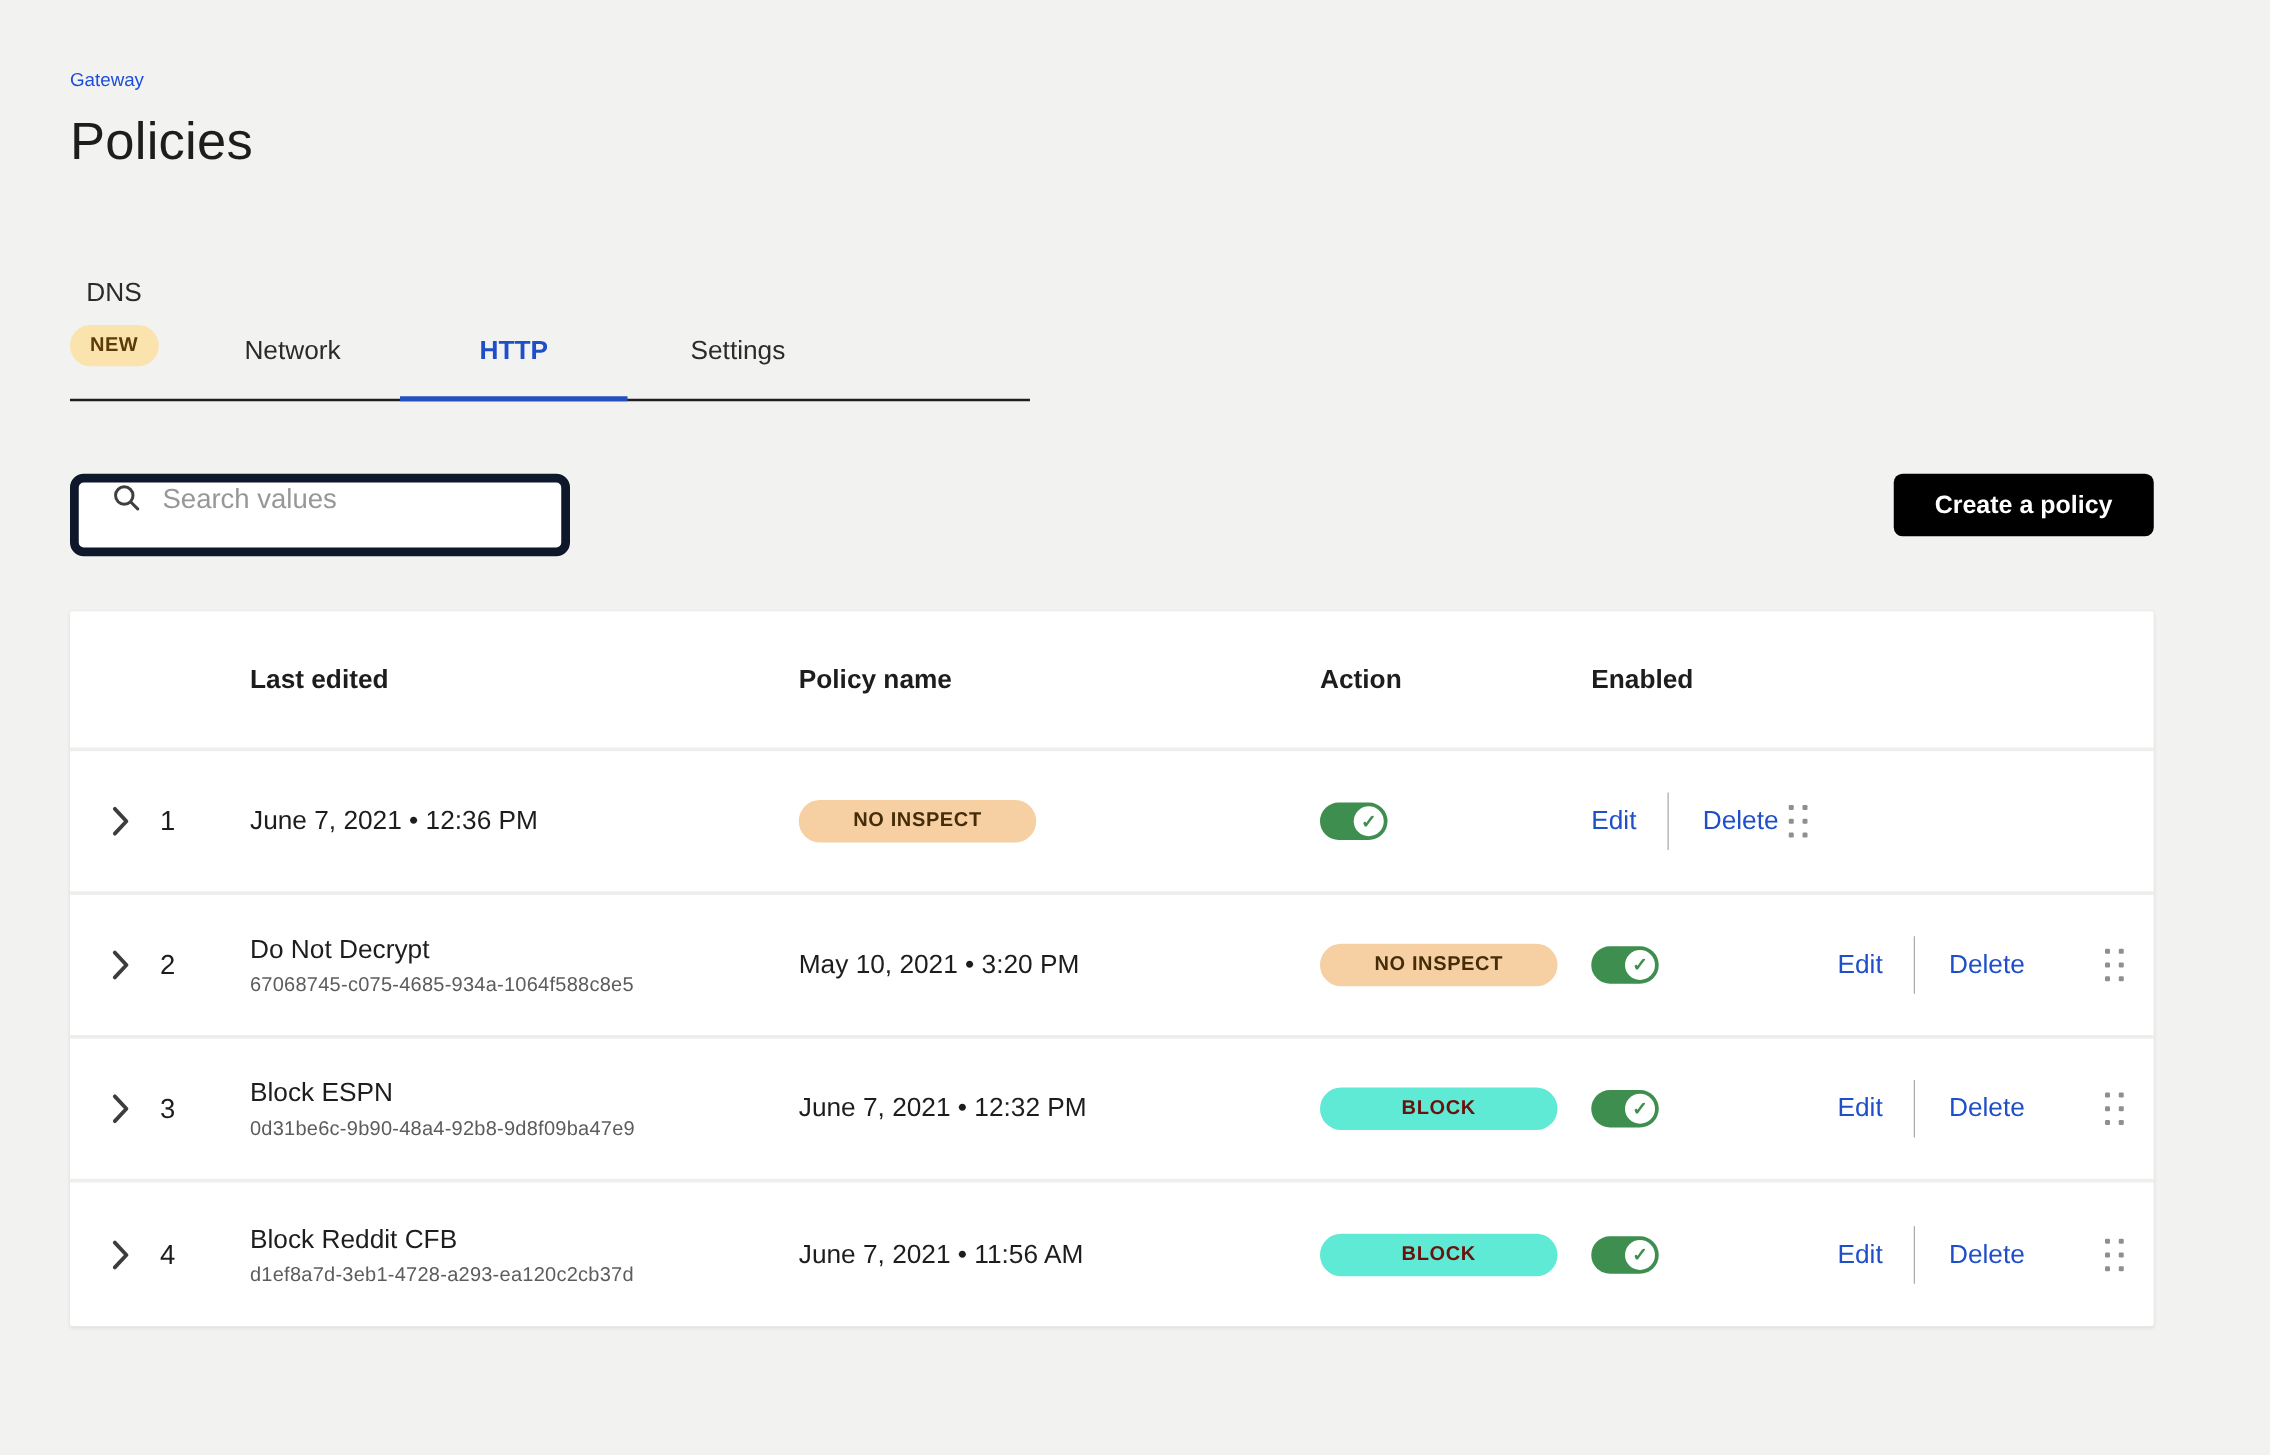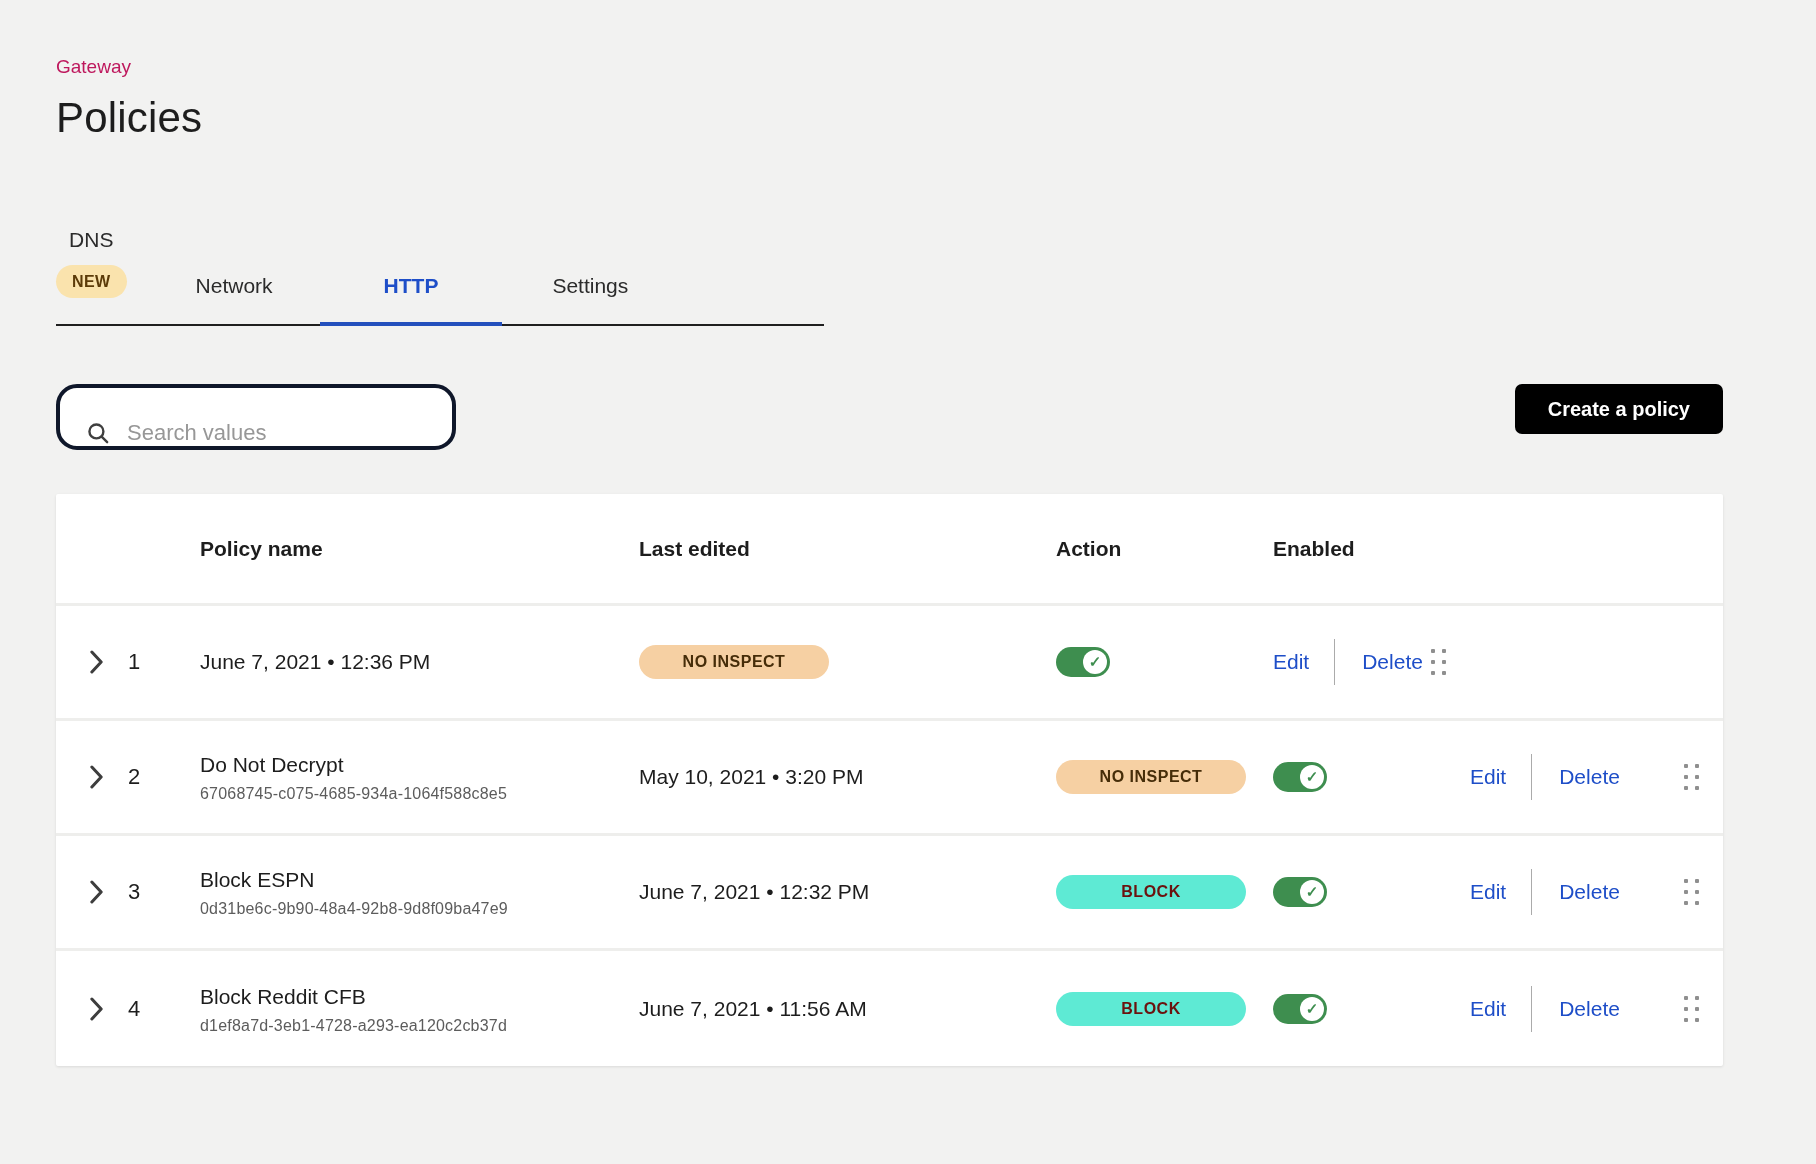--- a/index.html
+++ b/index.html
@@ -6,40 +6,40 @@
   html,body { width:1816px; height:1164px; }
   body {
     background:#f2f2f1;
     font-family:"Liberation Sans", sans-serif;
     color:#1d1d1d;
     overflow:hidden;
   }
   .main { margin-left:56px; width:1667px; padding-top:56px; }
 
   
-  .breadcrumb { font-size:19px; color:#be185d; }
+  .breadcrumb { font-size:15px; color:#1d4ed8; }
   .page-title { font-size:42px; font-weight:400; margin-top:16px; letter-spacing:.2px; }
 
   
   .tabs { display:flex; align-items:flex-end; border-bottom:2px solid #1f1f1f;
           width:768px; margin-top:86px; }
   .tab { font-size:21px; color:#2b2b2b; padding-bottom:26px; cursor:pointer; white-space:nowrap; }
   .tab-dns { display:flex; align-items:center; gap:13px;flex-direction:column; }
   .tab-network { margin-left:69px; }
   .tab-http { margin-left:47px; padding-left:64px; padding-right:64px;
               color:#1e4ec8; font-weight:700; border-bottom:4px solid #2450bd;
               margin-bottom:-2px; padding-bottom:24px; }
   .tab-settings { margin-left:50px; }
   .new-badge { background:#fae3ad; color:#5c3b09; font-size:16px; font-weight:700;
                border-radius:18px; padding:8px 16px 7px; letter-spacing:.4px; }
 
   
   .toolbar { display:flex; justify-content:space-between; align-items:flex-start; margin-top:58px; }
-  .search-box { display:flex; align-items:flex-end; width:400px; height:66px;
-                background:#fff; border:4px solid #0f172a; border-radius:21px; padding:0 20px 0 26px; }
+  .search-box { display:flex; align-items:flex-start; width:400px; height:66px;
+                background:#fff; border:7px solid #0f172a; border-radius:11px; padding:0 20px 0 26px; }
   .search-box svg { flex:0 0 auto; }
   .search-input { border:none; outline:none; background:transparent; font-size:22px;
                   margin-left:16px; width:100%; font-family:"Liberation Sans", sans-serif; color:#1d1d1d; }
   .search-input::placeholder { color:#979797; }
   .create-btn { background:#000000; color:#fff; border:none; border-radius:7px;
                 height:50px; padding:0 33px; font-size:20px; font-weight:600;
                 font-family:"Liberation Sans", sans-serif; cursor:pointer; }
 
   
   .card { margin-top:44px; background:#fff; border-radius:2px;
@@ -106,22 +106,22 @@
       </svg>
       <input class="search-input" type="text" placeholder="Search values" style="">
     </div>
     <button class="create-btn">Create a policy</button>
   </div>
 
   <div class="card">
 
     <div class="grid-row thead">
       <div></div>
+      <div class="th">Last edited</div>
       <div class="th">Policy name</div>
-      <div class="th">Last edited</div>
       <div class="th">Action</div>
       <div class="th">Enabled</div>
       <div></div>
     </div>
 
     <div class="grid-row trow">
       <div class="cell-expander">
         <span class="chevron">
           <svg width="15" height="24" viewBox="0 0 9 15" fill="none" stroke="#3d3d3d" stroke-width="1.9" stroke-linecap="round" stroke-linejoin="round">
               <path d="M1.6 1.3 L7.4 7.5 L1.6 13.7"></path>

